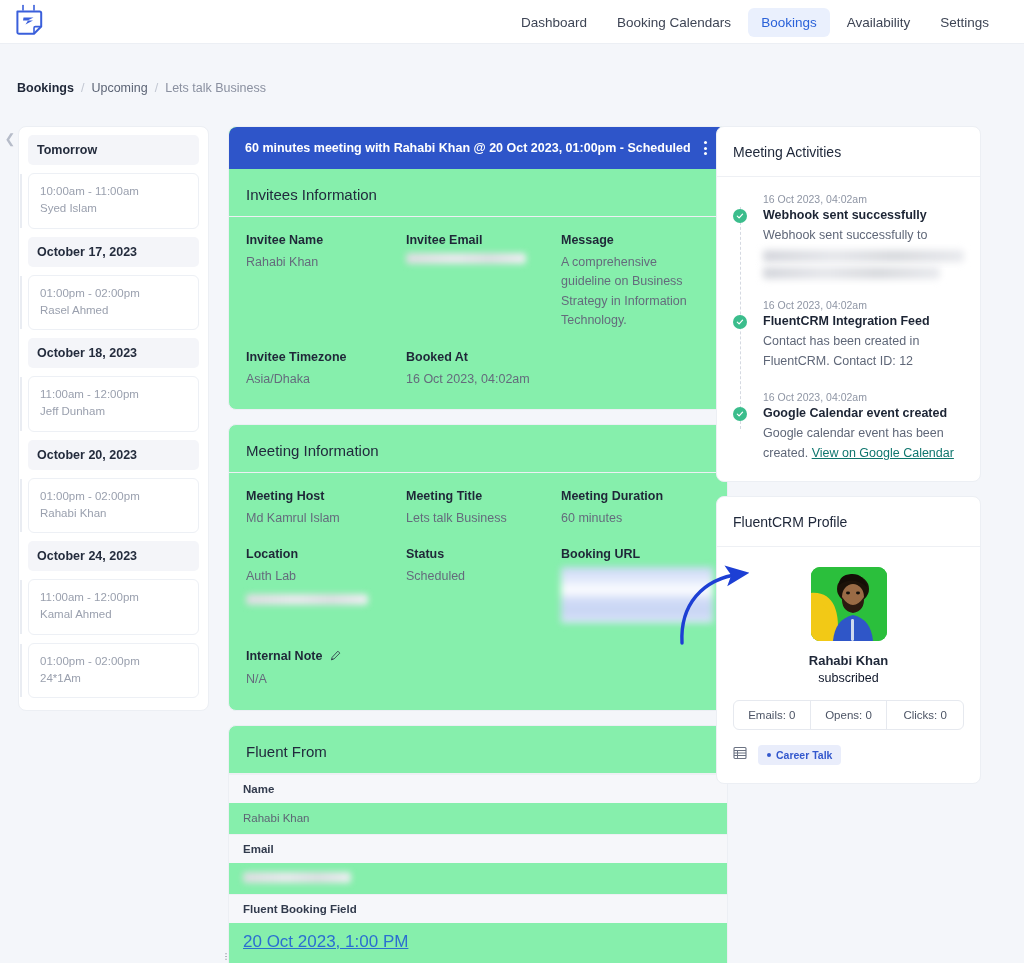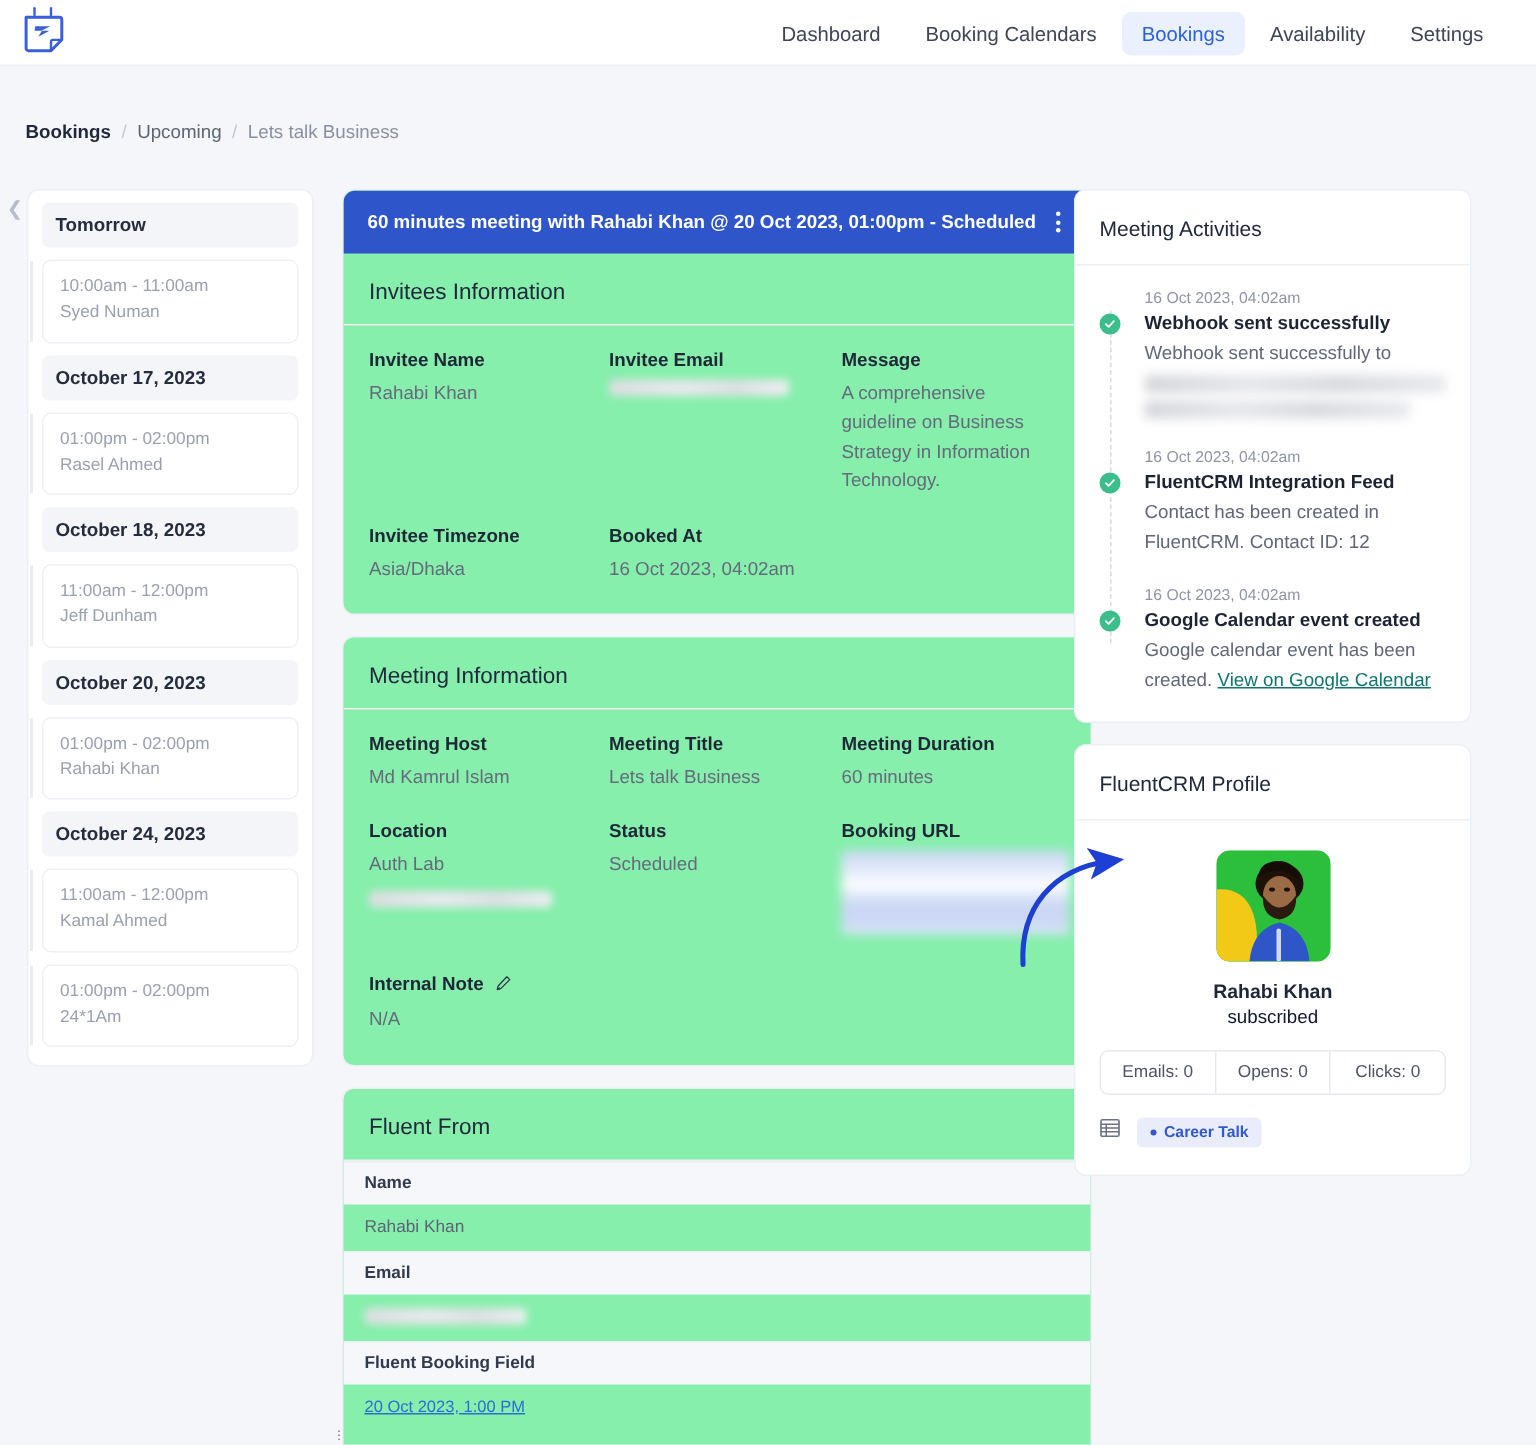--- a/index.html
+++ b/index.html
@@ -108,21 +108,21 @@
   .pencil-icon { display: inline-block; margin-left: 4px; vertical-align: -1px; }
 
   
   .ff-table { margin-top: 0; }
   .ff-head-row {
     background: #f6f7fa; padding: 8px 14px; font-size: 11.5px;
     font-weight: 700; color: #323b4d;
     border-top: 1px solid #eef0f4;
   }
   .ff-val-row { padding: 9px 14px; font-size: 11.5px; color: #5d6474; min-height: 31px; }
-  .ff-link { color: #2b6fd0; font-size: 11px; text-align: center; }
+  .ff-link { color: #2b6fd0; font-size: 17px; text-align: center; }
 
   
   .right { position: absolute; left: 716px; top: 126px; width: 265px; }
   .r-card {
     background: #fff; border-radius: 8px; border: 1px solid #eceff4;
     margin-bottom: 14px; overflow: hidden;
   }
   .r-title {
     font-size: 14px; color: #20293b; padding: 17px 16px 16px 16px;
     border-bottom: 1px solid #eef0f4;
@@ -219,21 +219,21 @@
     <span class="crumb-last">Lets talk Business</span>
   </div>
 
   <div class="side-collapse">❮</div>
 
   <div class="sidebar">
 
     <div class="day-head">Tomorrow</div>
     <div class="booking-card">
       <div class="booking-time">10:00am - 11:00am</div>
-      <div class="booking-name">Syed Numan</div>
+      <div class="booking-name">Syed Islam</div>
     </div>
 
     <div class="day-head">October 17, 2023</div>
     <div class="booking-card">
       <div class="booking-time">01:00pm - 02:00pm</div>
       <div class="booking-name">Rasel Ahmed</div>
     </div>
 
     <div class="day-head">October 18, 2023</div>
     <div class="booking-card">

